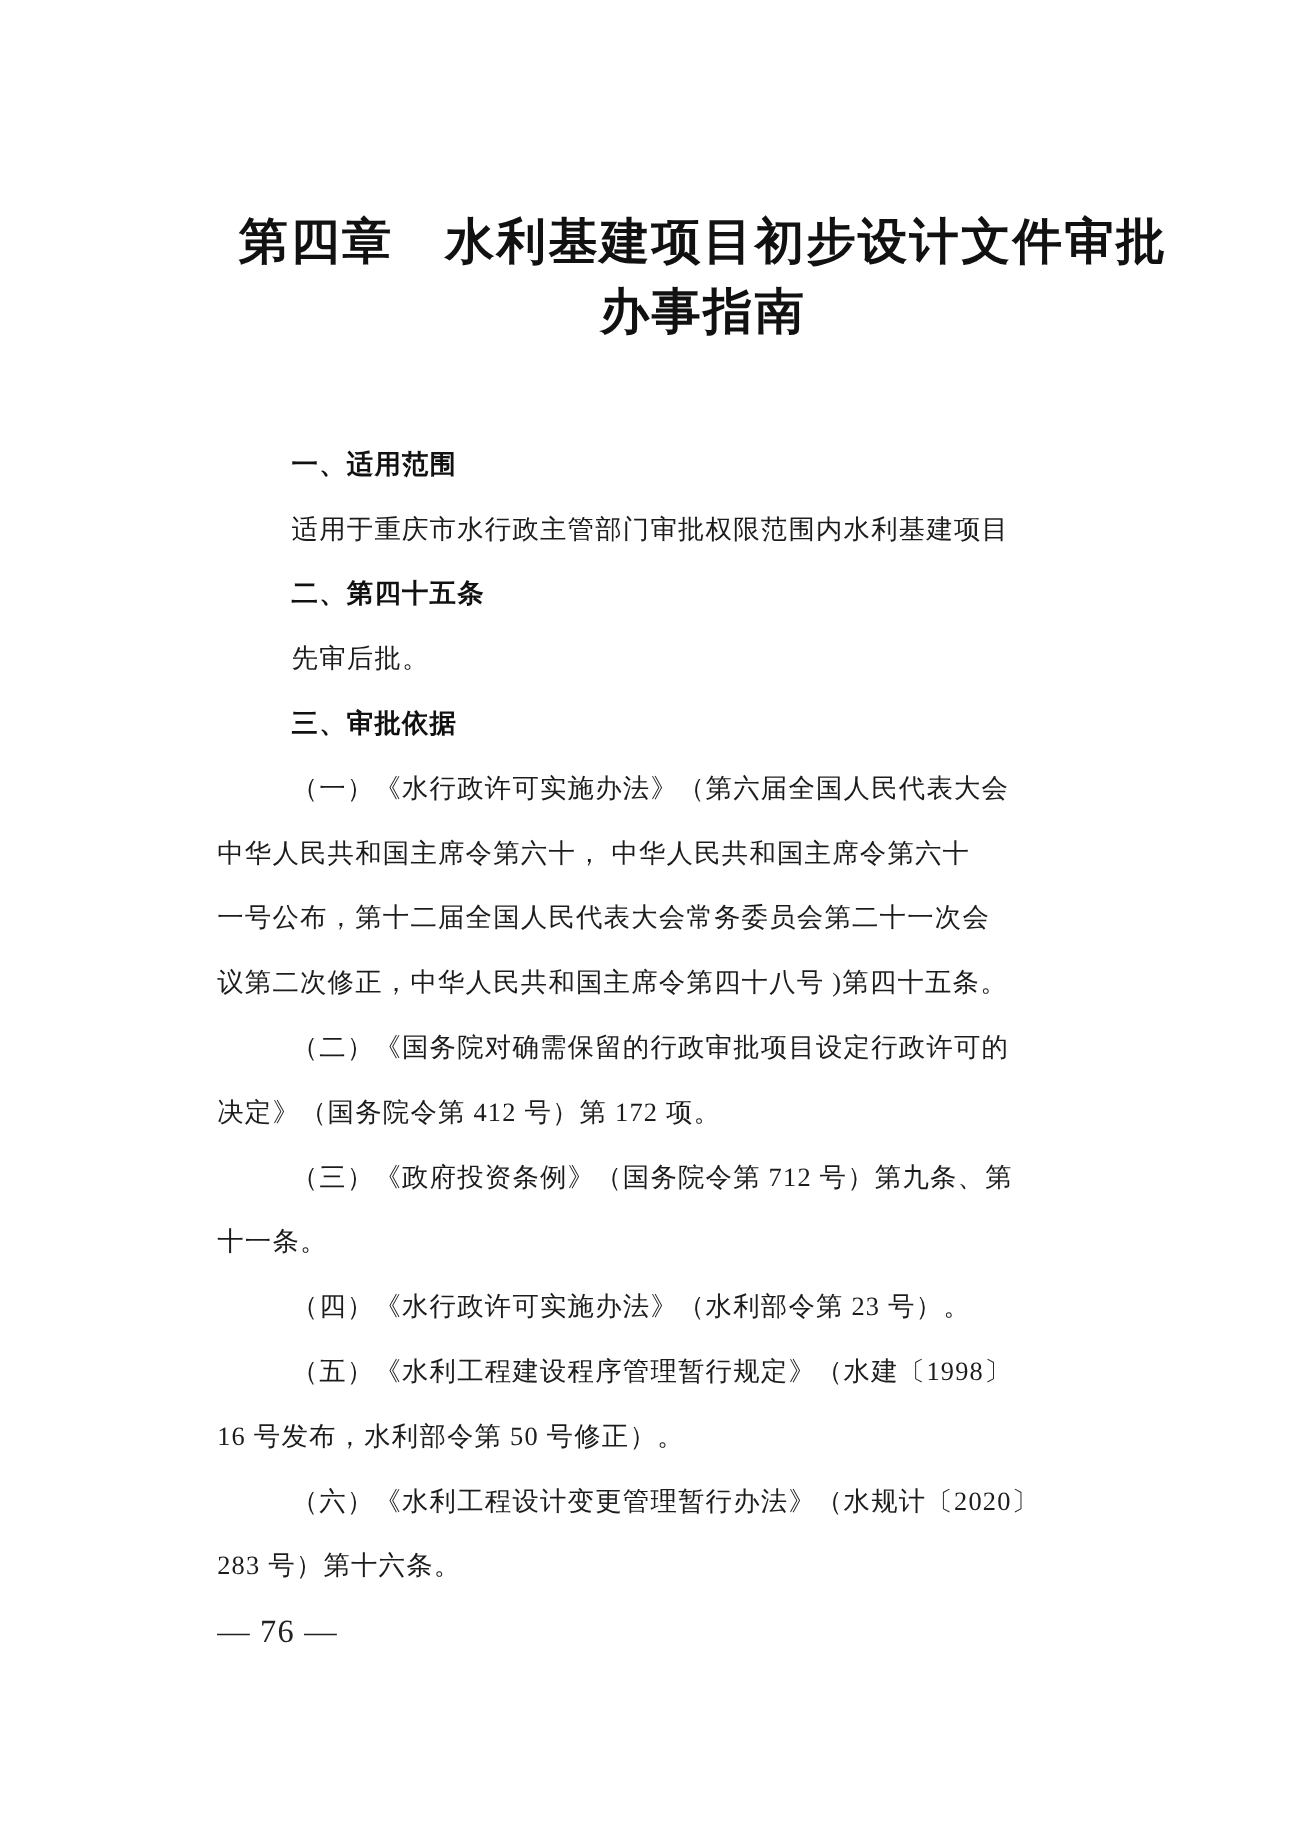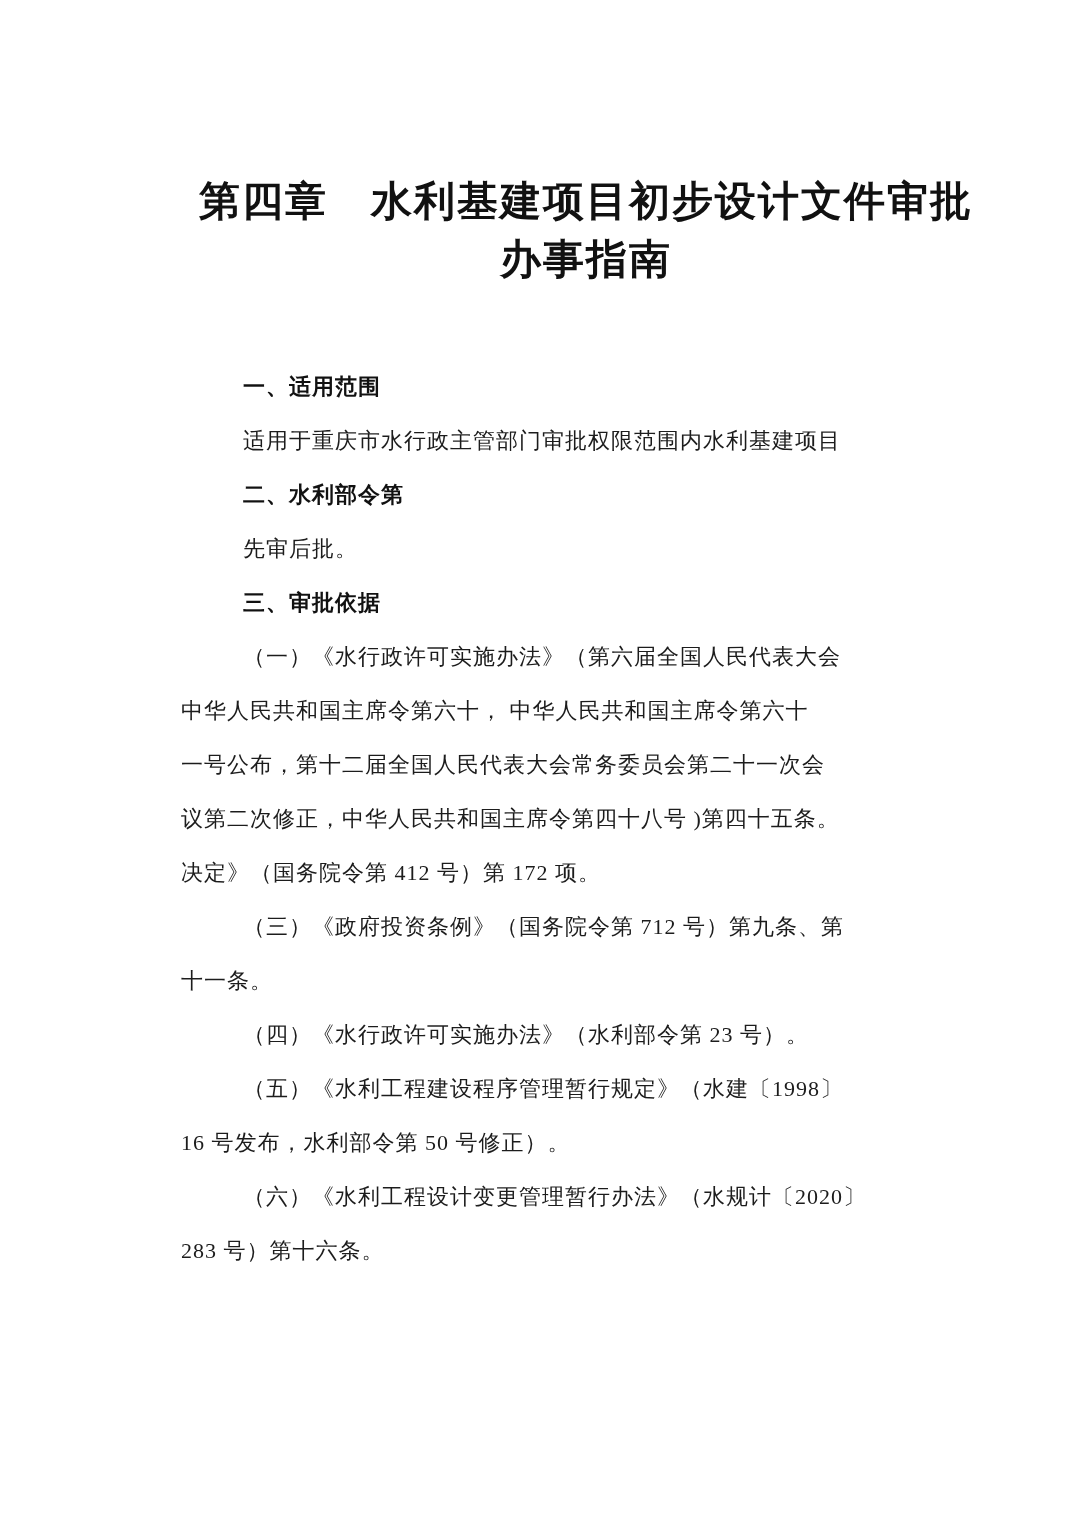--- a/index.html
+++ b/index.html
@@ -70,39 +70,41 @@
     <div class="doc-title">
       <div>第四章　水利基建项目初步设计文件审批</div>
       <div>办事指南</div>
     </div>
 
     <div class="body-block">
 
       <div class="ln heading ind">一、适用范围</div>
       <div class="ln ind">适用于重庆市水行政主管部门审批权限范围内水利基建项目</div>
 
-      <div class="ln heading ind">二、水利部令第</div>
+      <div class="ln heading ind">二、第四十五条</div>
       <div class="ln ind">先审后批。</div>
 
       <div class="ln heading ind">三、审批依据</div>
 
       <div class="ln ind">（一）《水行政许可实施办法》（第六届全国人民代表大会</div>
       <div class="ln">中华人民共和国主席令第六十， 中华人民共和国主席令第六十</div>
       <div class="ln">一号公布，第十二届全国人民代表大会常务委员会第二十一次会</div>
       <div class="ln">议第二次修正，中华人民共和国主席令第四十八号 )第四十五条。</div>
 
+      <div class="ln ind">（二）《国务院对确需保留的行政审批项目设定行政许可的</div>
       <div class="ln">决定》（国务院令第 412 号）第 172 项。</div>
 
       <div class="ln ind">（三）《政府投资条例》（国务院令第 712 号）第九条、第</div>
       <div class="ln">十一条。</div>
 
       <div class="ln ind">（四）《水行政许可实施办法》（水利部令第 23 号）。</div>
 
       <div class="ln ind">（五）《水利工程建设程序管理暂行规定》（水建〔1998〕</div>
       <div class="ln">16 号发布，水利部令第 50 号修正）。</div>
 
       <div class="ln ind">（六）《水利工程设计变更管理暂行办法》（水规计〔2020〕</div>
       <div class="ln">283 号）第十六条。</div>
 
+      <div class="page-footer">— 76 —</div>
     </div>
 
   </div>
 </div>
 
 </body></html>

